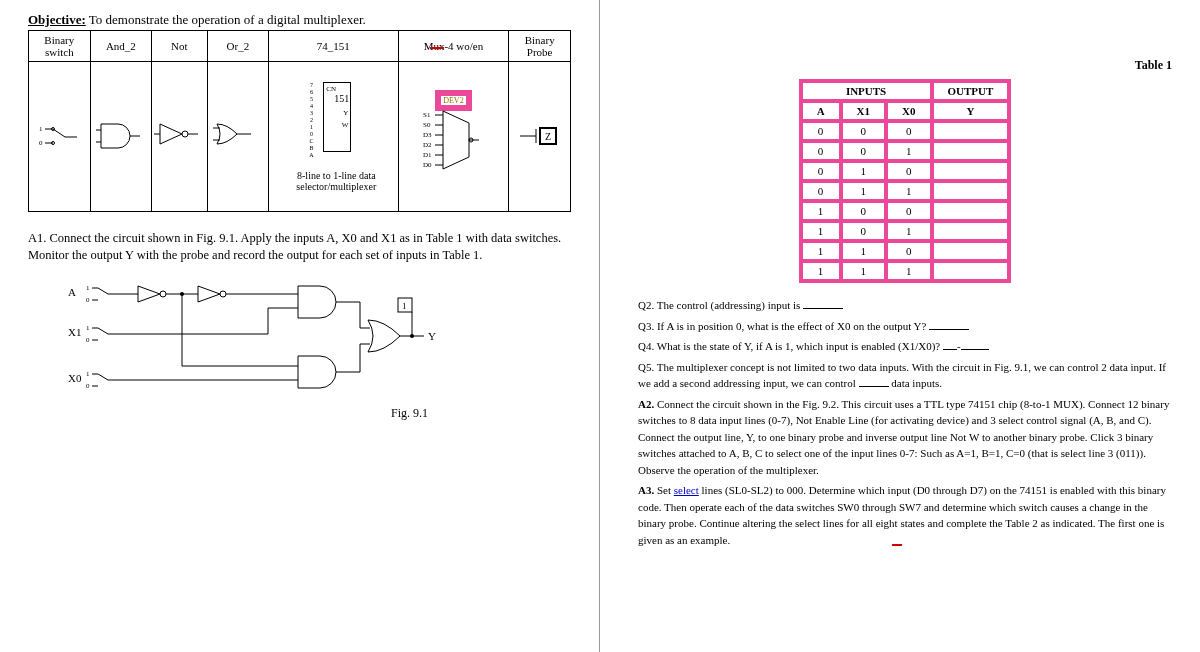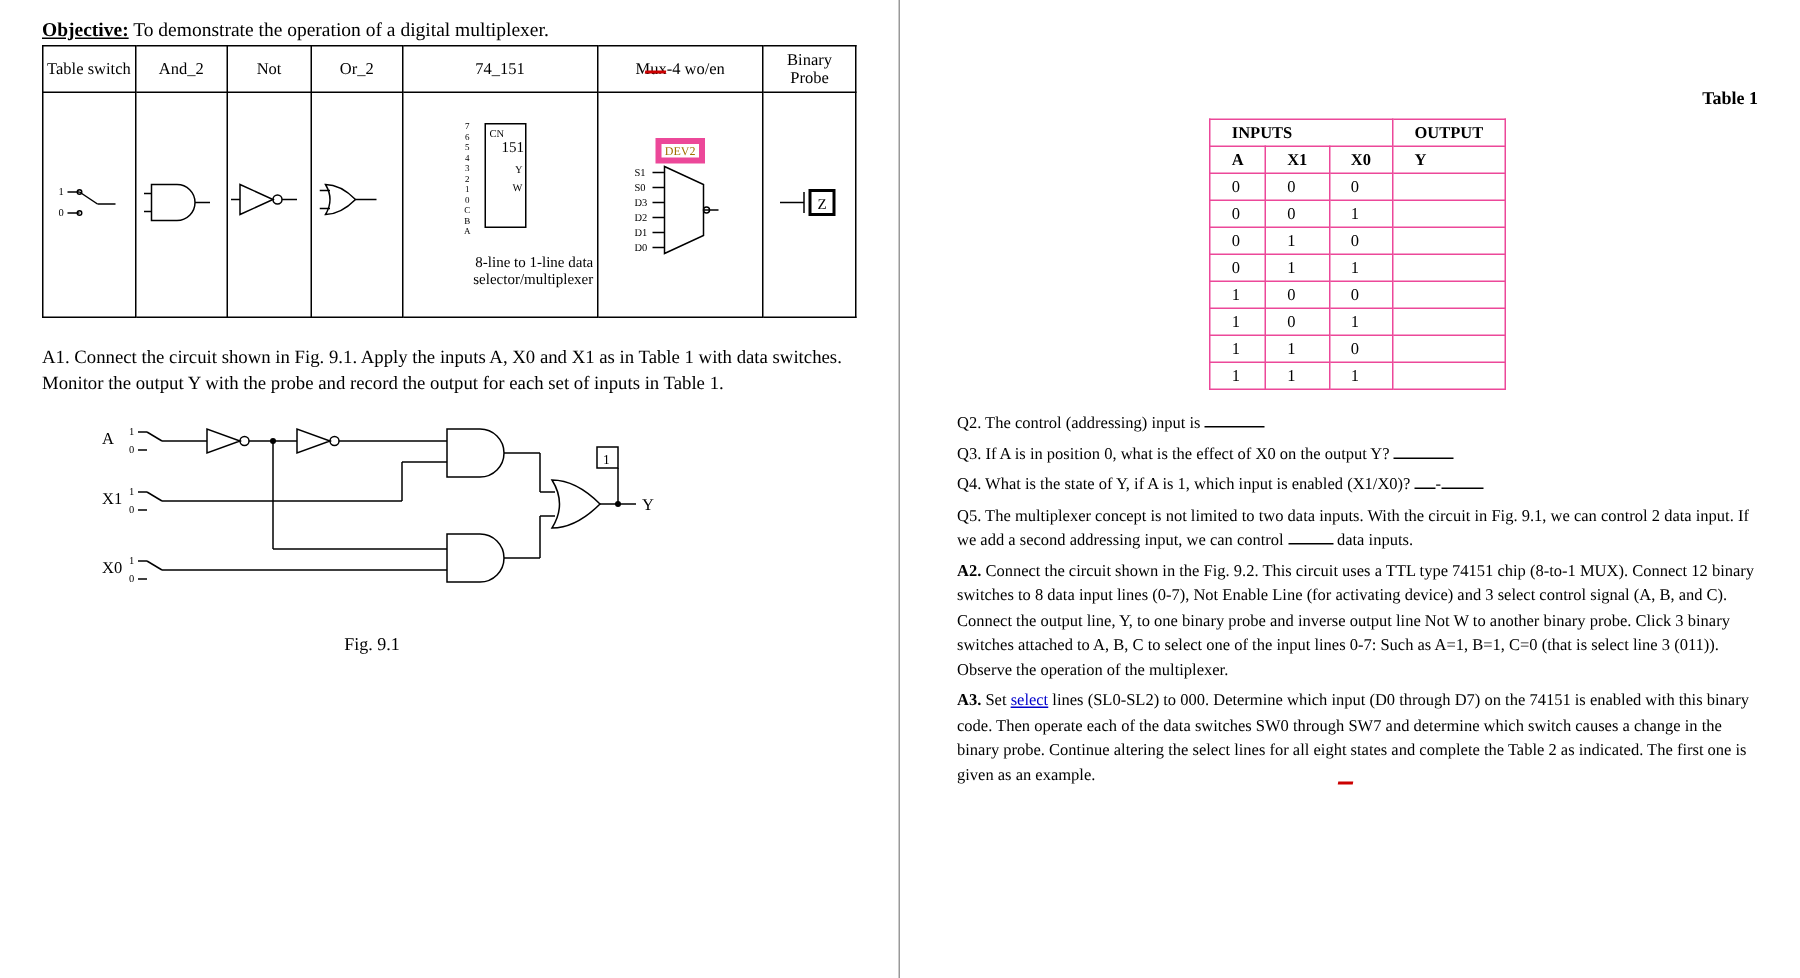--- a/index.html
+++ b/index.html
@@ -40,67 +40,67 @@
   .chip-body {
     display:inline-block;
     border:1px solid #000;
     width:28px; height:70px;
     position:relative;
     font-size:7px;
     text-align:left;
     padding:2px;
   }
   .chip-pins-left{position:absolute;left:-6px;top:0;font-size:6px;line-height:7px;color:#000;}
-  .chip-caption { font-size: 10px; margin-top: 18px; text-align:right; padding-left:6px;font-family:Liberation Serif, serif;}
+  .chip-caption { font-size: 10px; margin-top: 18px; text-align:center; padding-left:6px;font-family:Liberation Serif, serif;}
   .gate-svg { width: 50px; height: 40px; }
   .a1-text { margin-top: 18px; font-size: 12.5px; line-height: 1.35; }
   .fig-svg-wrap { margin-top: 14px; text-align:left; padding-left:40px;}
-  .fig-caption { text-align: center; margin-top: 20px; font-size: 12px; width: 360px; font-family: Liberation Serif, serif;}
+  .fig-caption { text-align: right; margin-top: 4px; font-size: 12px; width: 360px; font-family: Liberation Serif, serif;}
   .underline { text-decoration: underline; }
   .link { color: #0000cc; text-decoration: underline; }
   .red-mark {
     position:absolute;
     border-bottom: 2px solid #cc0000;
     transform: skewX(-10deg);
   }
 
   
   .tbl1-caption { text-align:right; font-weight:bold; font-size:12px; margin-top:48px; margin-bottom:6px;}
   .truth-table {
     border-collapse: collapse;
     margin: 0 auto;
     font-size: 11px;
   }
   .truth-table th, .truth-table td {
-    border: 1px solid #ec4899;
+    border: 4px solid #ec4899;
     padding: 2px 14px;
-    text-align: left;
+    text-align: center;
     height: 18px;
   }
   .q-block { margin-top: 14px; font-size: 11px; line-height: 1.5; }
   .q-block p { margin: 4px 0; }
   .blank { display:inline-block; border-bottom:1px solid #000; min-width:40px; height:10px; vertical-align:baseline;}
-  .devo-label{font-size:8px;border:4px solid #ec4899; padding:0 2px; color:#a07000;}
+  .devo-label{font-size:8px;border:6px solid #ec4899; padding:0 2px; color:#a07000;}
   .mux-body{display:inline-block;position:relative;font-size:7px;}
   .switch-draw{display:inline-block;}
 </style>
 </head>
 <body>
 
 <div class="page page-left">
 
   <div class="objective">
     <b><span class="underline">Objective:</span></b><span> To demonstrate the operation of a digital multiplexer.</span>
   </div>
 
 
   <table class="device-table">
     <tbody>
         <tr>
-      <th style="width:10%">Table switch</th>
+      <th style="width:10%">Binary switch</th>
       <th style="width:10%">And_2</th>
       <th style="width:9%">Not</th>
       <th style="width:10%">Or_2</th>
       <th style="width:21%">74_151</th>
       <th style="width:18%">
         <span>Mux-4 wo/en</span>
         <span class="red-mark" style="width:14px;top:47px;left:430px;"></span>
       </th>
       <th style="width:10%">Binary Probe</th>
     </tr>

